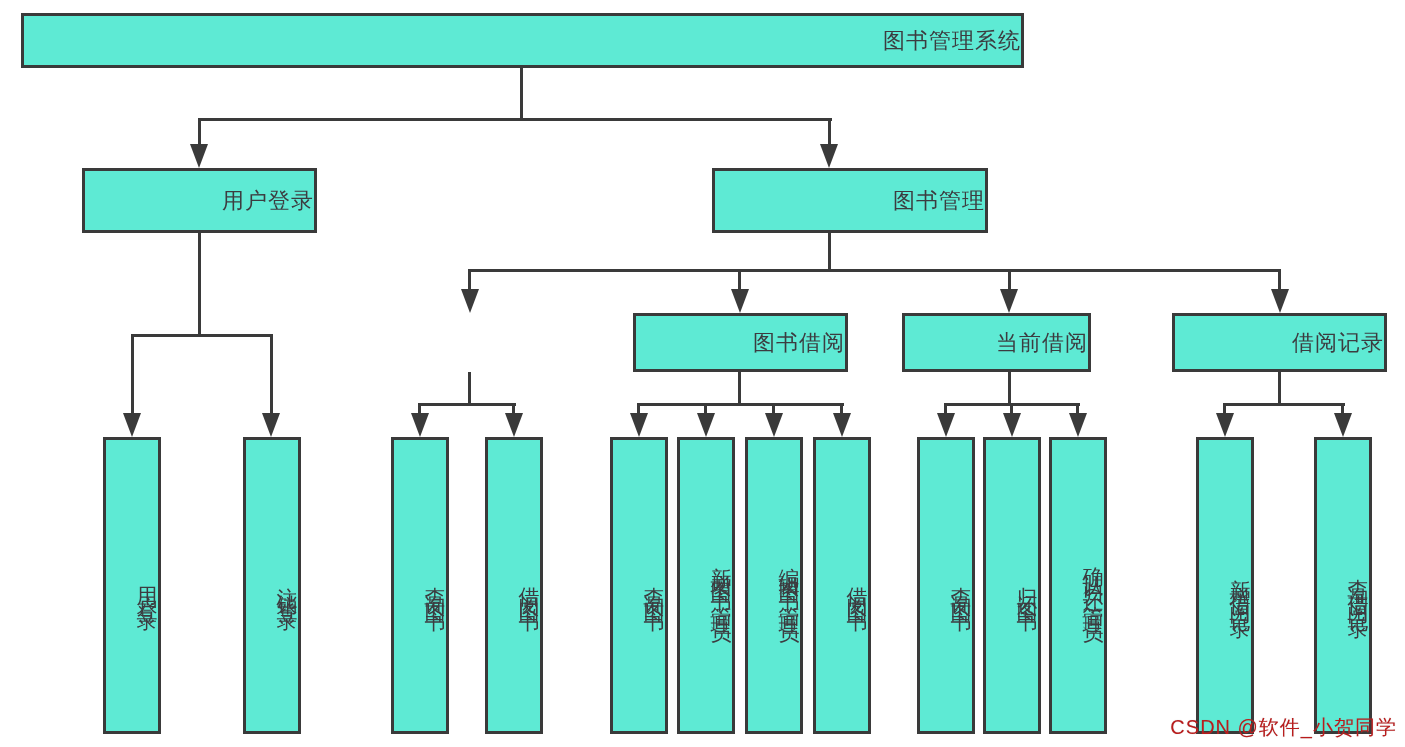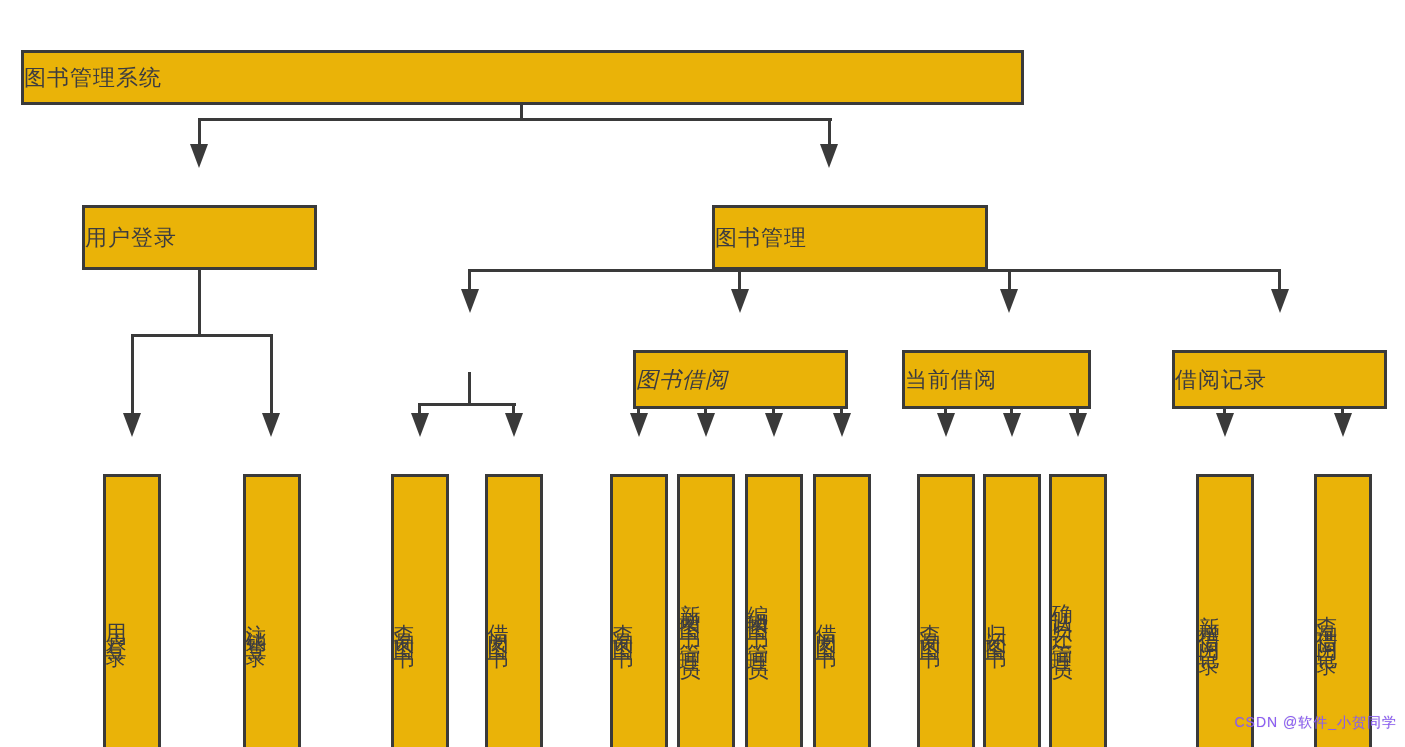--- a/index.html
+++ b/index.html
@@ -12,27 +12,26 @@
   .canvas{
     position:relative;
     width:1405px;height:747px;
     background:var(--bg);
     overflow:hidden;
   }
   
   .node{
     position:absolute;
     box-sizing:border-box;
-    background:#eab308;
+    background:#5eead4;
     border:3px solid var(--line);
     display:flex;
     align-items:center;
-    justify-content:flex-start;
+    justify-content:flex-end;
     z-index:2;
-    margin-top:37px;
   }
   .node .label{
     color:var(--text);
     font-size:22px;
     letter-spacing:1px;
     white-space:nowrap;
   }
   .leaf .label{
     writing-mode:vertical-rl;
     text-orientation:mixed;
@@ -46,22 +45,22 @@
   .hl{position:absolute;height:3px;background:var(--line);z-index:1;}
   .arrow{
     position:absolute;width:0;height:0;z-index:1;
     border-left:9px solid transparent;
     border-right:9px solid transparent;
     border-top:24px solid var(--line);
   }
   .watermark{
     position:absolute;
     top:714px;right:8px;
-    font-size:14px;
-    color:#8b5cf6;
+    font-size:20px;
+    color:#b91c1c;
     text-shadow:0 0 1px rgba(120,120,120,0.35);
     z-index:5;
     letter-spacing:1px;
   }
 </style>
 </head>
 <body>
 
 <div class="canvas">
 
@@ -94,21 +93,21 @@
   <div class="hl" style="left:468px;top:269px;width:813px;"></div>
   <div class="vl" style="left:468px;top:269px;height:22px;"></div>
   <div class="arrow" style="left:461px;top:289px;"></div>
   <div class="vl" style="left:738px;top:269px;height:22px;"></div>
   <div class="arrow" style="left:731px;top:289px;"></div>
   <div class="vl" style="left:1008px;top:269px;height:22px;"></div>
   <div class="arrow" style="left:1000px;top:289px;"></div>
   <div class="vl" style="left:1278px;top:269px;height:22px;"></div>
   <div class="arrow" style="left:1271px;top:289px;"></div>
 
-  <div class="node" style="left:633px;top:313px;width:215px;height:59px;font-style:italic;">
+  <div class="node" style="left:633px;top:313px;width:215px;height:59px;">
     <span class="label">图书借阅</span>
   </div>
   <div class="node" style="left:902px;top:313px;width:189px;height:59px;">
     <span class="label">当前借阅</span>
   </div>
   <div class="node" style="left:1172px;top:313px;width:215px;height:59px;">
     <span class="label">借阅记录</span>
   </div>
 
   <div class="vl" style="left:468px;top:372px;height:34px;"></div>

